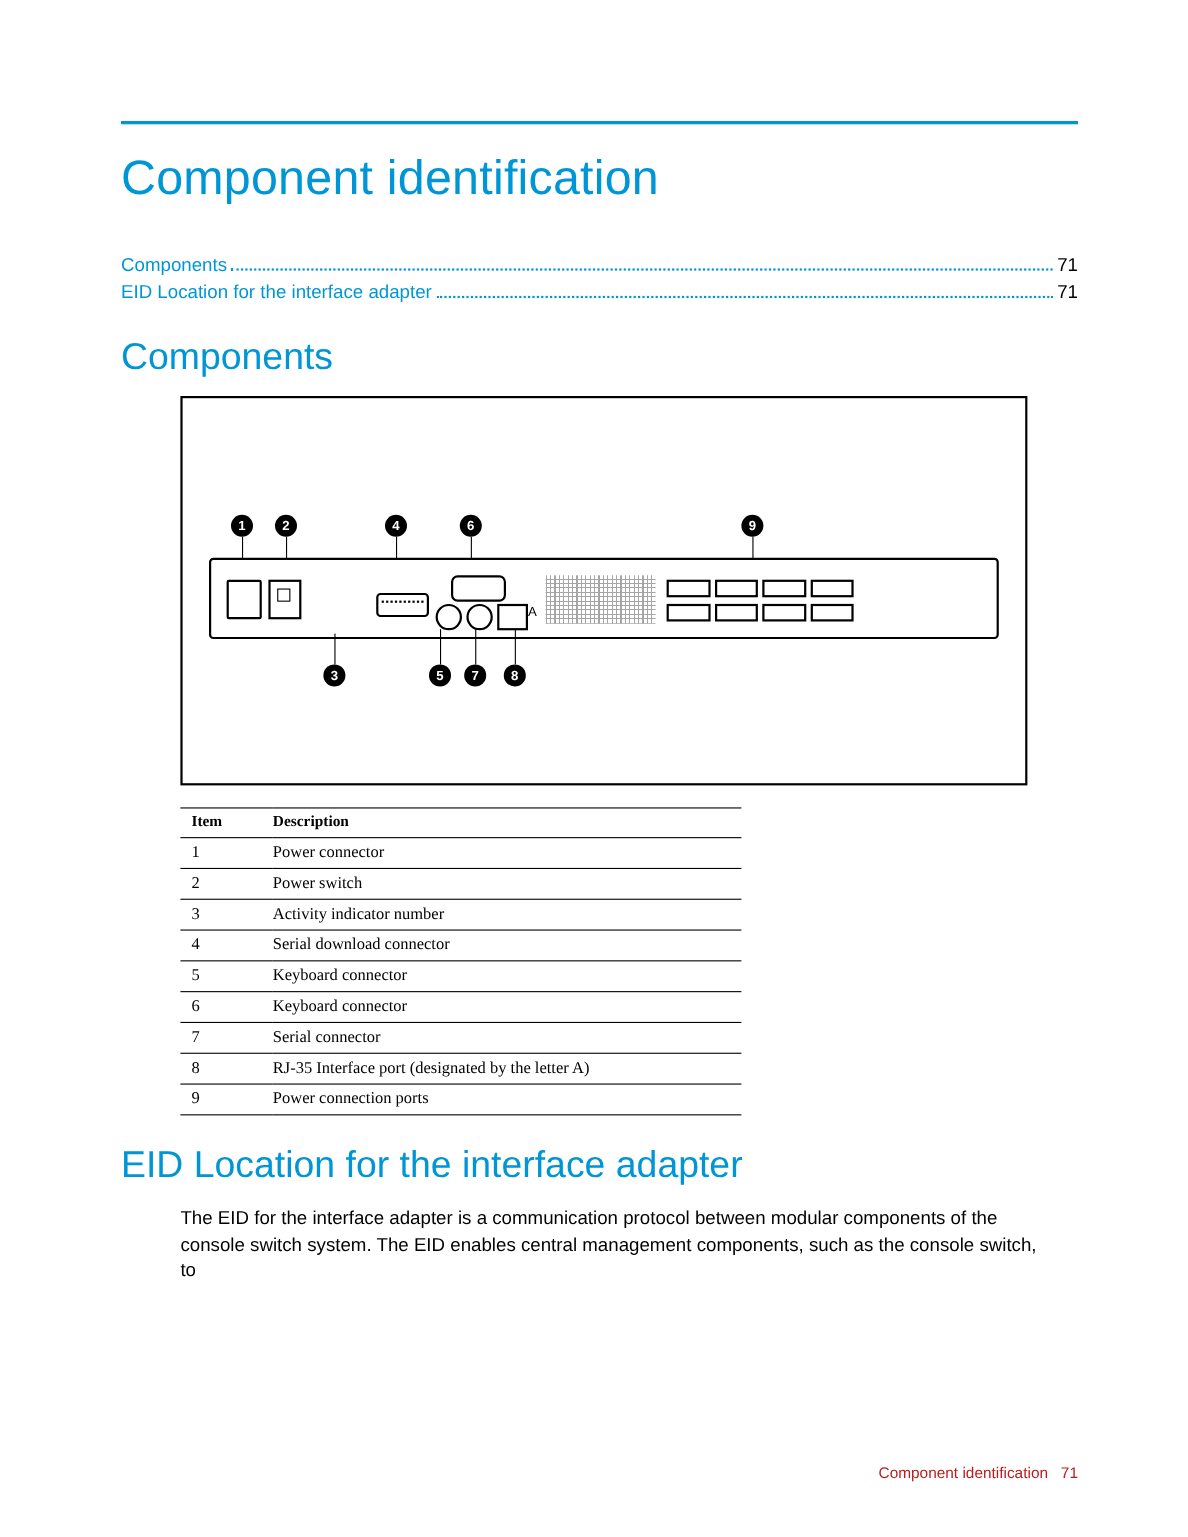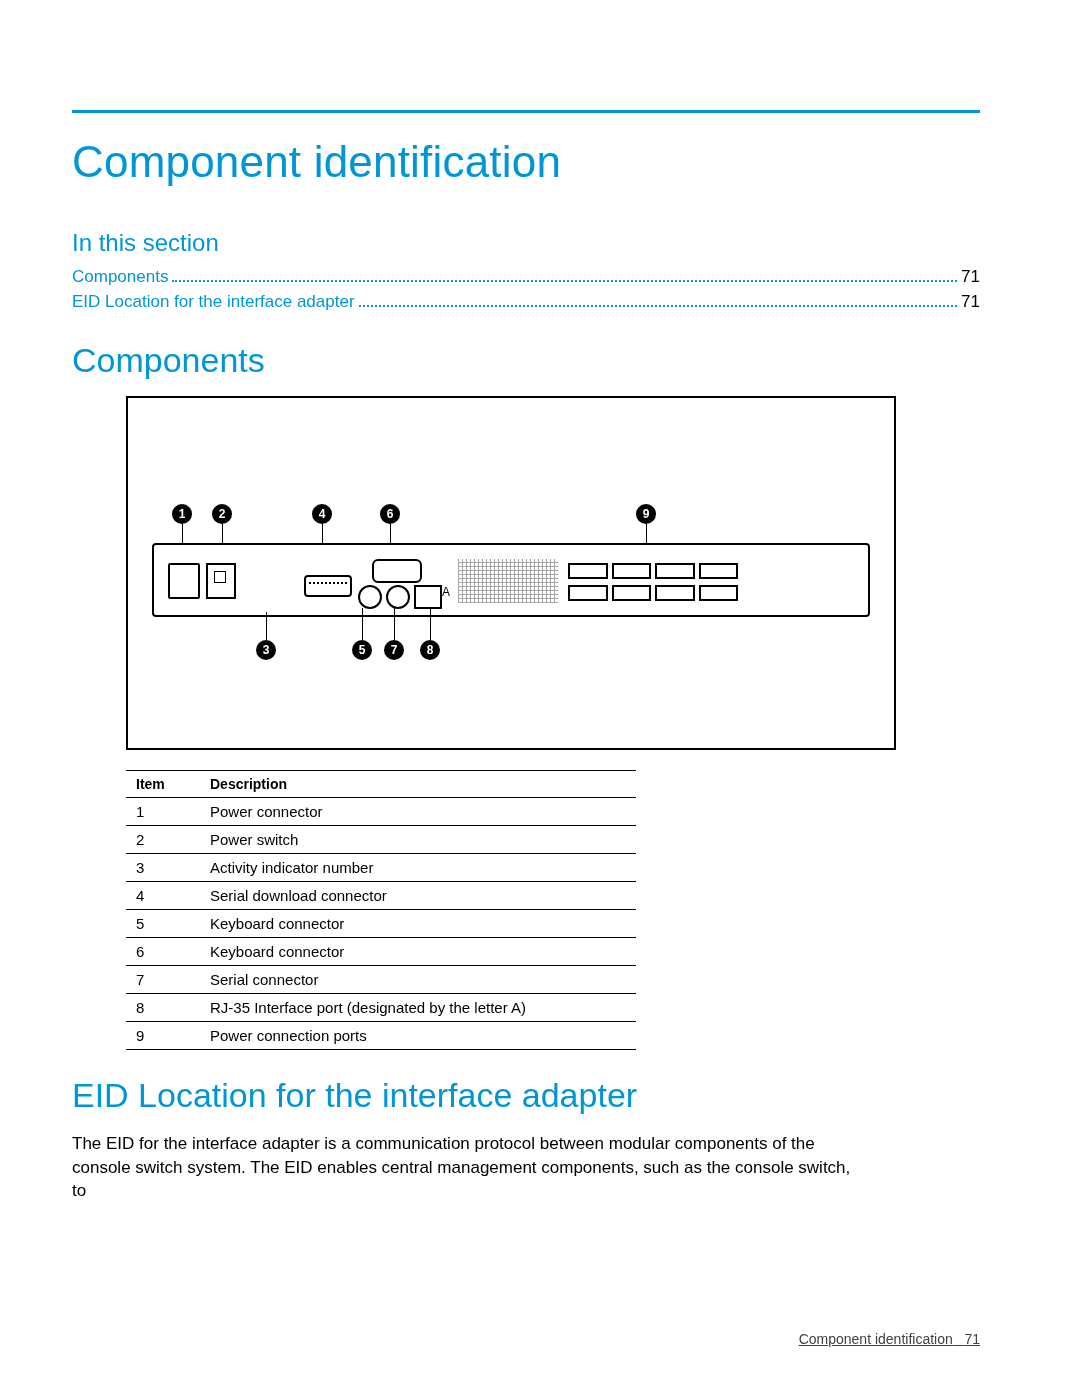--- a/index.html
+++ b/index.html
@@ -9,21 +9,21 @@
     background: #fff;
     font-family: "Segoe UI", "Helvetica Neue", Arial, sans-serif;
     color: #000;
   }
   .page {
     width: 1080px;
     height: 1397px;
     margin: 0 auto;
     position: relative;
     box-sizing: border-box;
-    padding: 110px 100px 60px 72px;
+    padding: 110px 100px 60px 110px;
   }
   .rule {
     border-top: 3px solid #0096d6;
     margin-bottom: 24px;
   }
   h1.main-title {
     font-size: 44px;
     font-weight: 300;
     color: #0096d6;
     margin: 0 0 42px 0;
@@ -114,63 +114,63 @@
     display: flex; align-items: center; justify-content: center;
     font-weight: 600;
   }
   .lead { position:absolute; width:1px; background:#000; }
   .a-label { position:absolute; font-size: 12px; color:#000; }
 
   table.components {
     border-collapse: collapse;
     width: 510px;
     font-size: 15px;
+    font-family: Liberation Serif, serif;
   }
   table.components th, table.components td {
     border-bottom: 1px solid #000;
     text-align: left;
     padding: 5px 10px 5px 0;
     font-weight: 400;
   }
   table.components thead th {
     border-top: 1px solid #000;
     border-bottom: 1px solid #000;
     font-weight: 700;
     font-size: 14px;
   }
   table.components th:first-child, table.components td:first-child {
     width: 64px;
     padding-left: 10px;
   }
 
   .body-text {
+    margin-left: 54px;
     width: 780px;
     font-size: 17px;
     line-height: 1.4;
     color: #000;
   }
 
   .footer {
     position: absolute;
     right: 100px;
     bottom: 50px;
     font-size: 14px;
-    color: #404040;
-    text-decoration: underline;
+    color: #b91c1c;
   }
 </style>
 </head>
 <body>
 
 <div class="page">
   <div class="rule"></div>
 
   <h1 class="main-title">Component identification</h1>
 
-  <h2 class="sub-title">In this section</h2>
 
   <div class="toc">
     <div class="toc-row">
       <span class="toc-label">Components</span>
       <span class="toc-dots"></span>
       <span class="toc-page">71</span>
     </div>
     <div class="toc-row">
       <span class="toc-label">EID Location for the interface adapter</span>
       <span class="toc-dots"></span>

